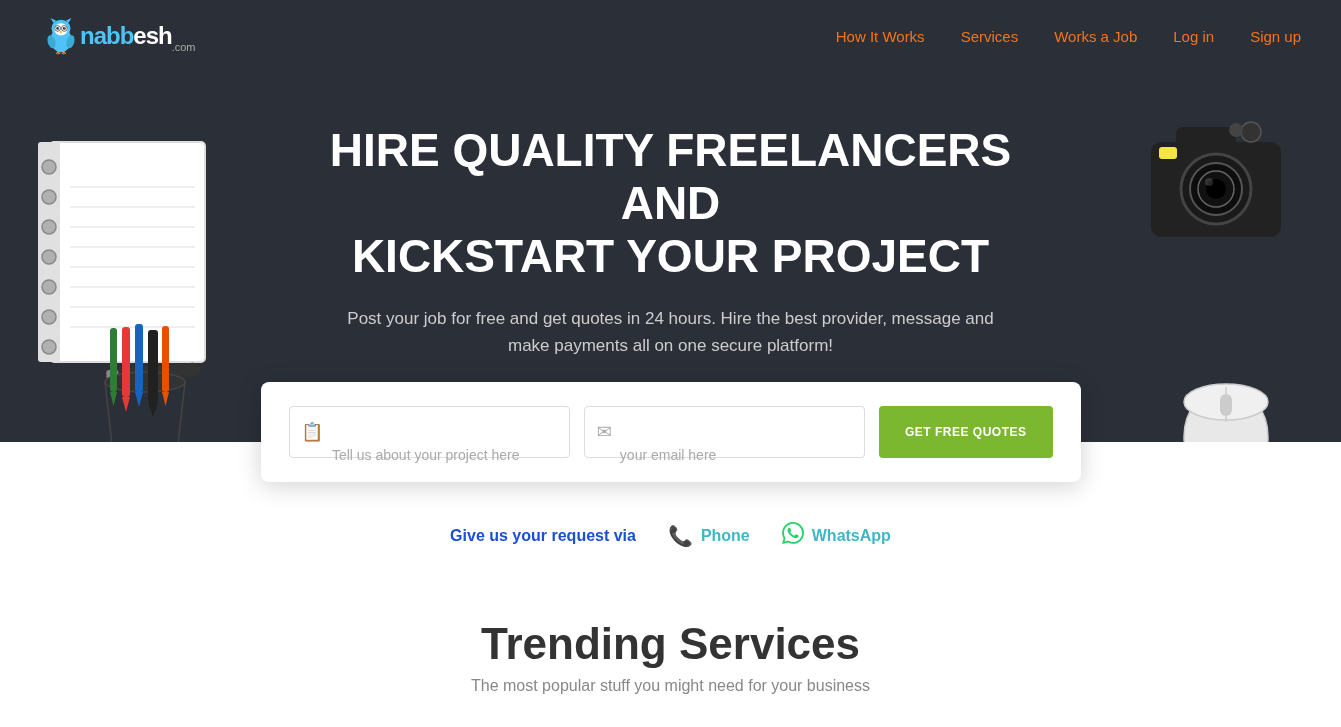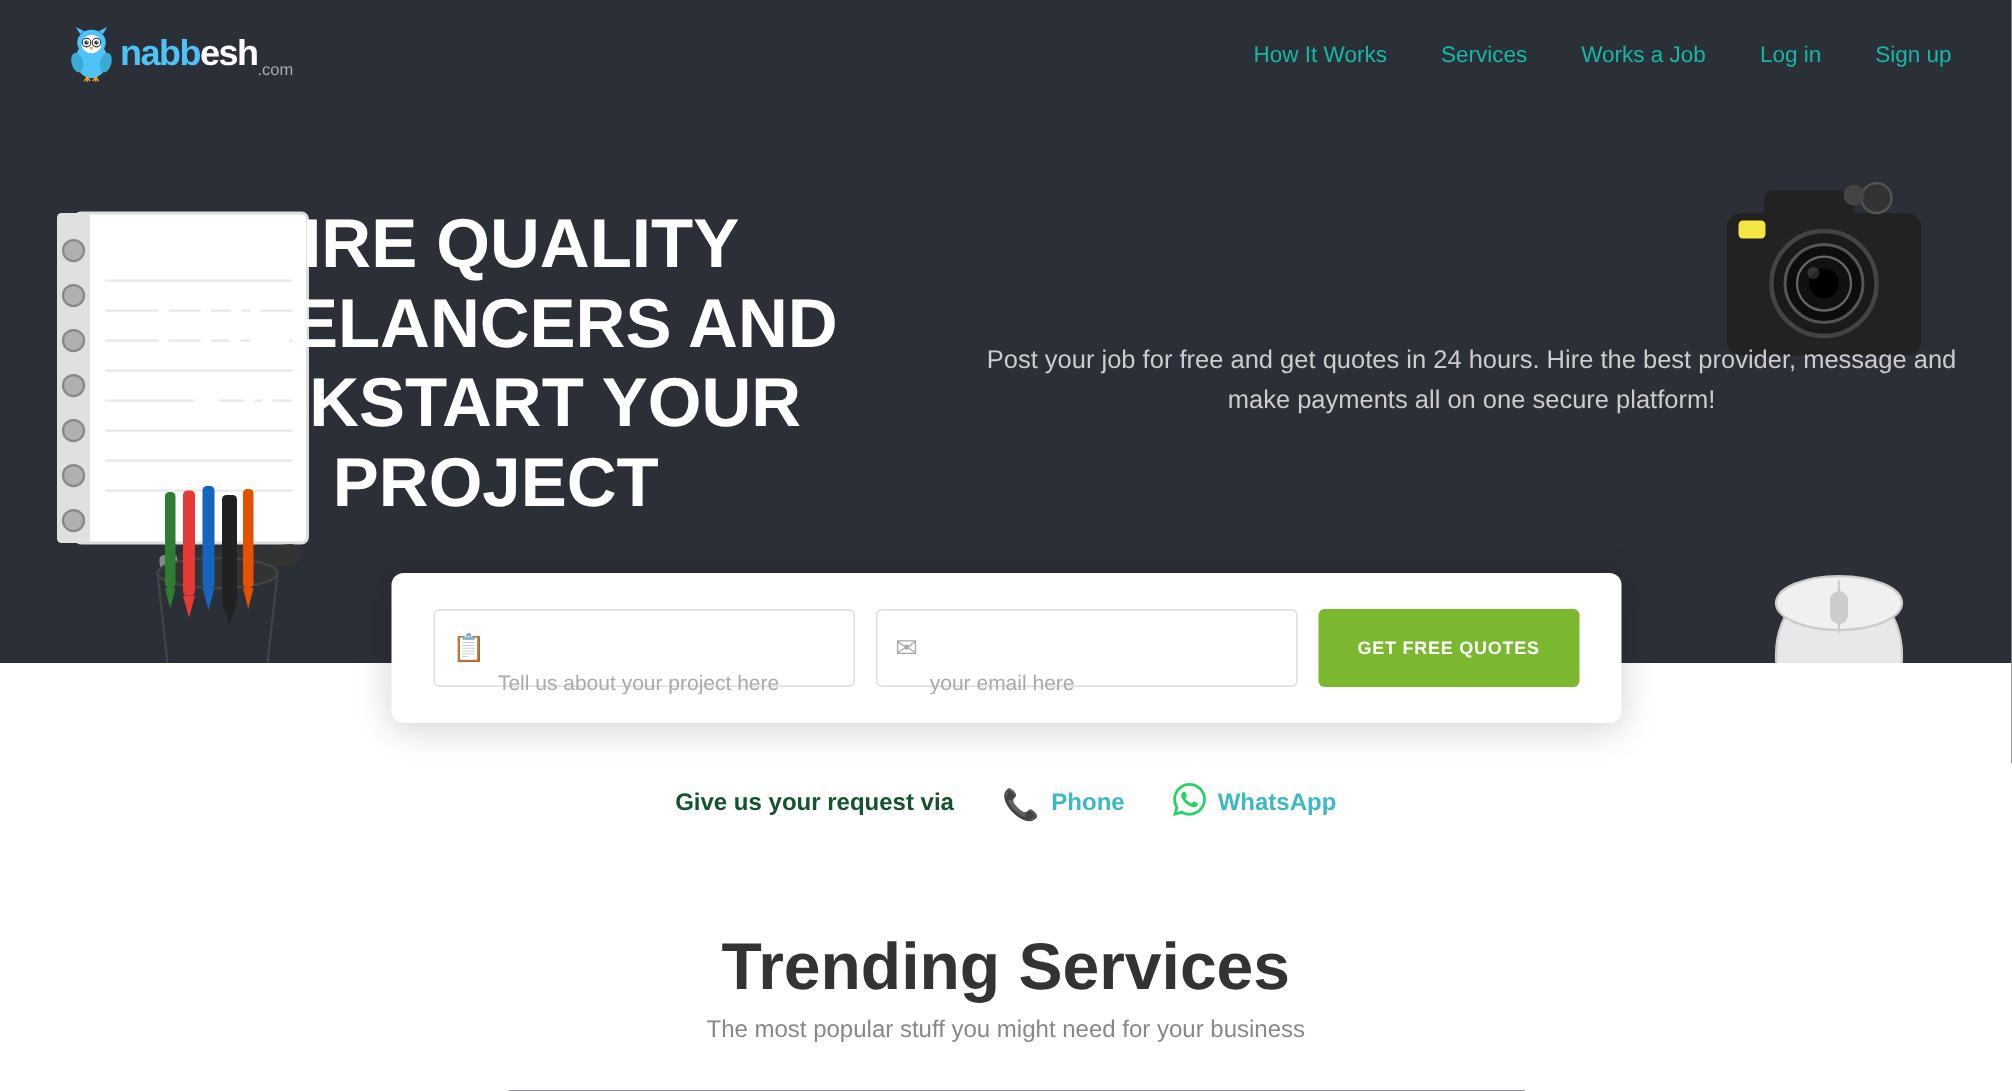--- a/index.html
+++ b/index.html
@@ -20,35 +20,35 @@
       width: 38px;
       height: 38px;
       margin-left: 2px;
     }
     .nav-links {
       display: flex;
       align-items: center;
       gap: 36px;
     }
     .nav-link {
-      color: #14b8a6;
+      color: #f97316;
       text-decoration: none;
       font-size: 15px;
       font-weight: 500;
       cursor: pointer;
       transition: color 0.2s;
     }
 
     
     .hero {
       background: #2b2f38;
       min-height: 370px;
       position: relative;
       display: flex;
-      flex-direction: row;
+      flex-direction: column;
       align-items: center;
       justify-content: center;
       padding: 50px 20px 80px;
       overflow: hidden;
     }
     .hero-title {
       font-size: 46px;
       font-weight: 900;
       color: #fff;
       text-align: center;
@@ -161,21 +161,21 @@
     
     .contact-via {
       display: flex;
       align-items: center;
       justify-content: center;
       gap: 32px;
       margin-top: 40px;
       font-size: 16px;
     }
     .contact-via-label {
-      color: #14532d;
+      color: #1d4ed8;
       font-weight: 600;
       font-size: 16px;
     }
     .contact-link {
       display: flex;
       align-items: center;
       gap: 8px;
       text-decoration: none;
       font-weight: 700;
       font-size: 16px;

